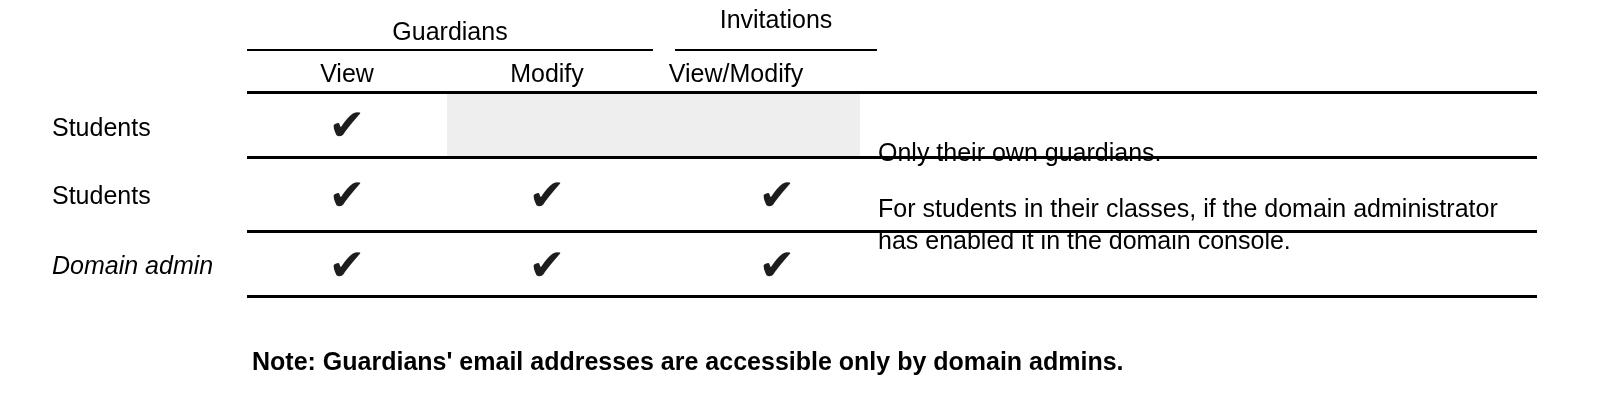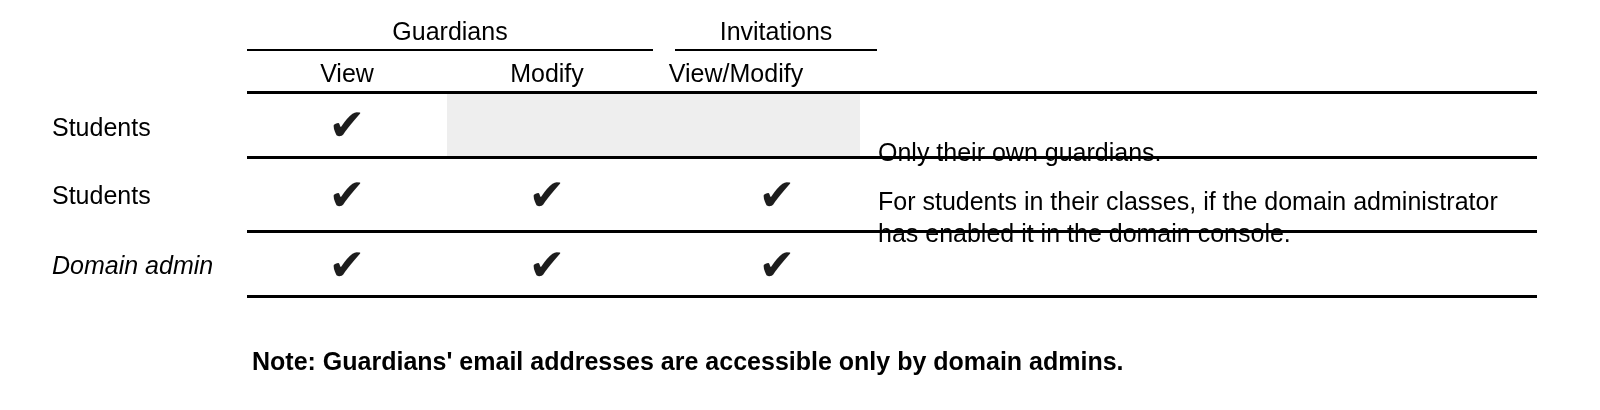--- a/index.html
+++ b/index.html
@@ -68,21 +68,21 @@
   .note.single {
     white-space: nowrap;
   }
 </style>
 </head>
 <body>
 
 <div class="page">
 
   <div class="txt centered" style="left:450px; top:16px;">Guardians</div>
-  <div class="txt centered" style="left:776px; top:16px;">Invitations</div>
+  <div class="txt centered" style="left:776px; top:4px;">Invitations</div>
 
   <div class="subline" style="left:247px; top:49px; width:406px;"></div>
   <div class="subline" style="left:675px; top:49px; width:202px;"></div>
 
   <div class="txt centered" style="left:347px; top:58px;">View</div>
   <div class="txt centered" style="left:547px; top:58px;text-align:right;">Modify</div>
   <div class="txt centered" style="left:736px; top:58px;">View/Modify</div>
 
   <div class="hline" style="left:247px; top:91px; width:1290px;"></div>
   <div class="hline" style="left:247px; top:156px; width:1290px;"></div>
@@ -99,17 +99,17 @@
 
   <div class="check" style="left:347px; top:173px;">✔</div>
   <div class="check" style="left:547px; top:173px;">✔</div>
   <div class="check" style="left:777px; top:173px;">✔</div>
 
   <div class="check" style="left:347px; top:243px;">✔</div>
   <div class="check" style="left:547px; top:243px;">✔</div>
   <div class="check" style="left:777px; top:243px;">✔</div>
 
   <div class="note single" style="top:112px;">Only their own guardians.</div>
-  <div class="note wrap" style="top:161px;">For students in their classes, if the domain administrator has enabled it in the domain console.</div>
+  <div class="note wrap" style="top:168px;">For students in their classes, if the domain administrator has enabled it in the domain console.</div>
 
   <div class="txt" style="left:252px; top:346px;font-weight:bold;">Note: Guardians' email addresses are accessible only by domain admins.</div>
 
 </div>
 
 </body></html>

